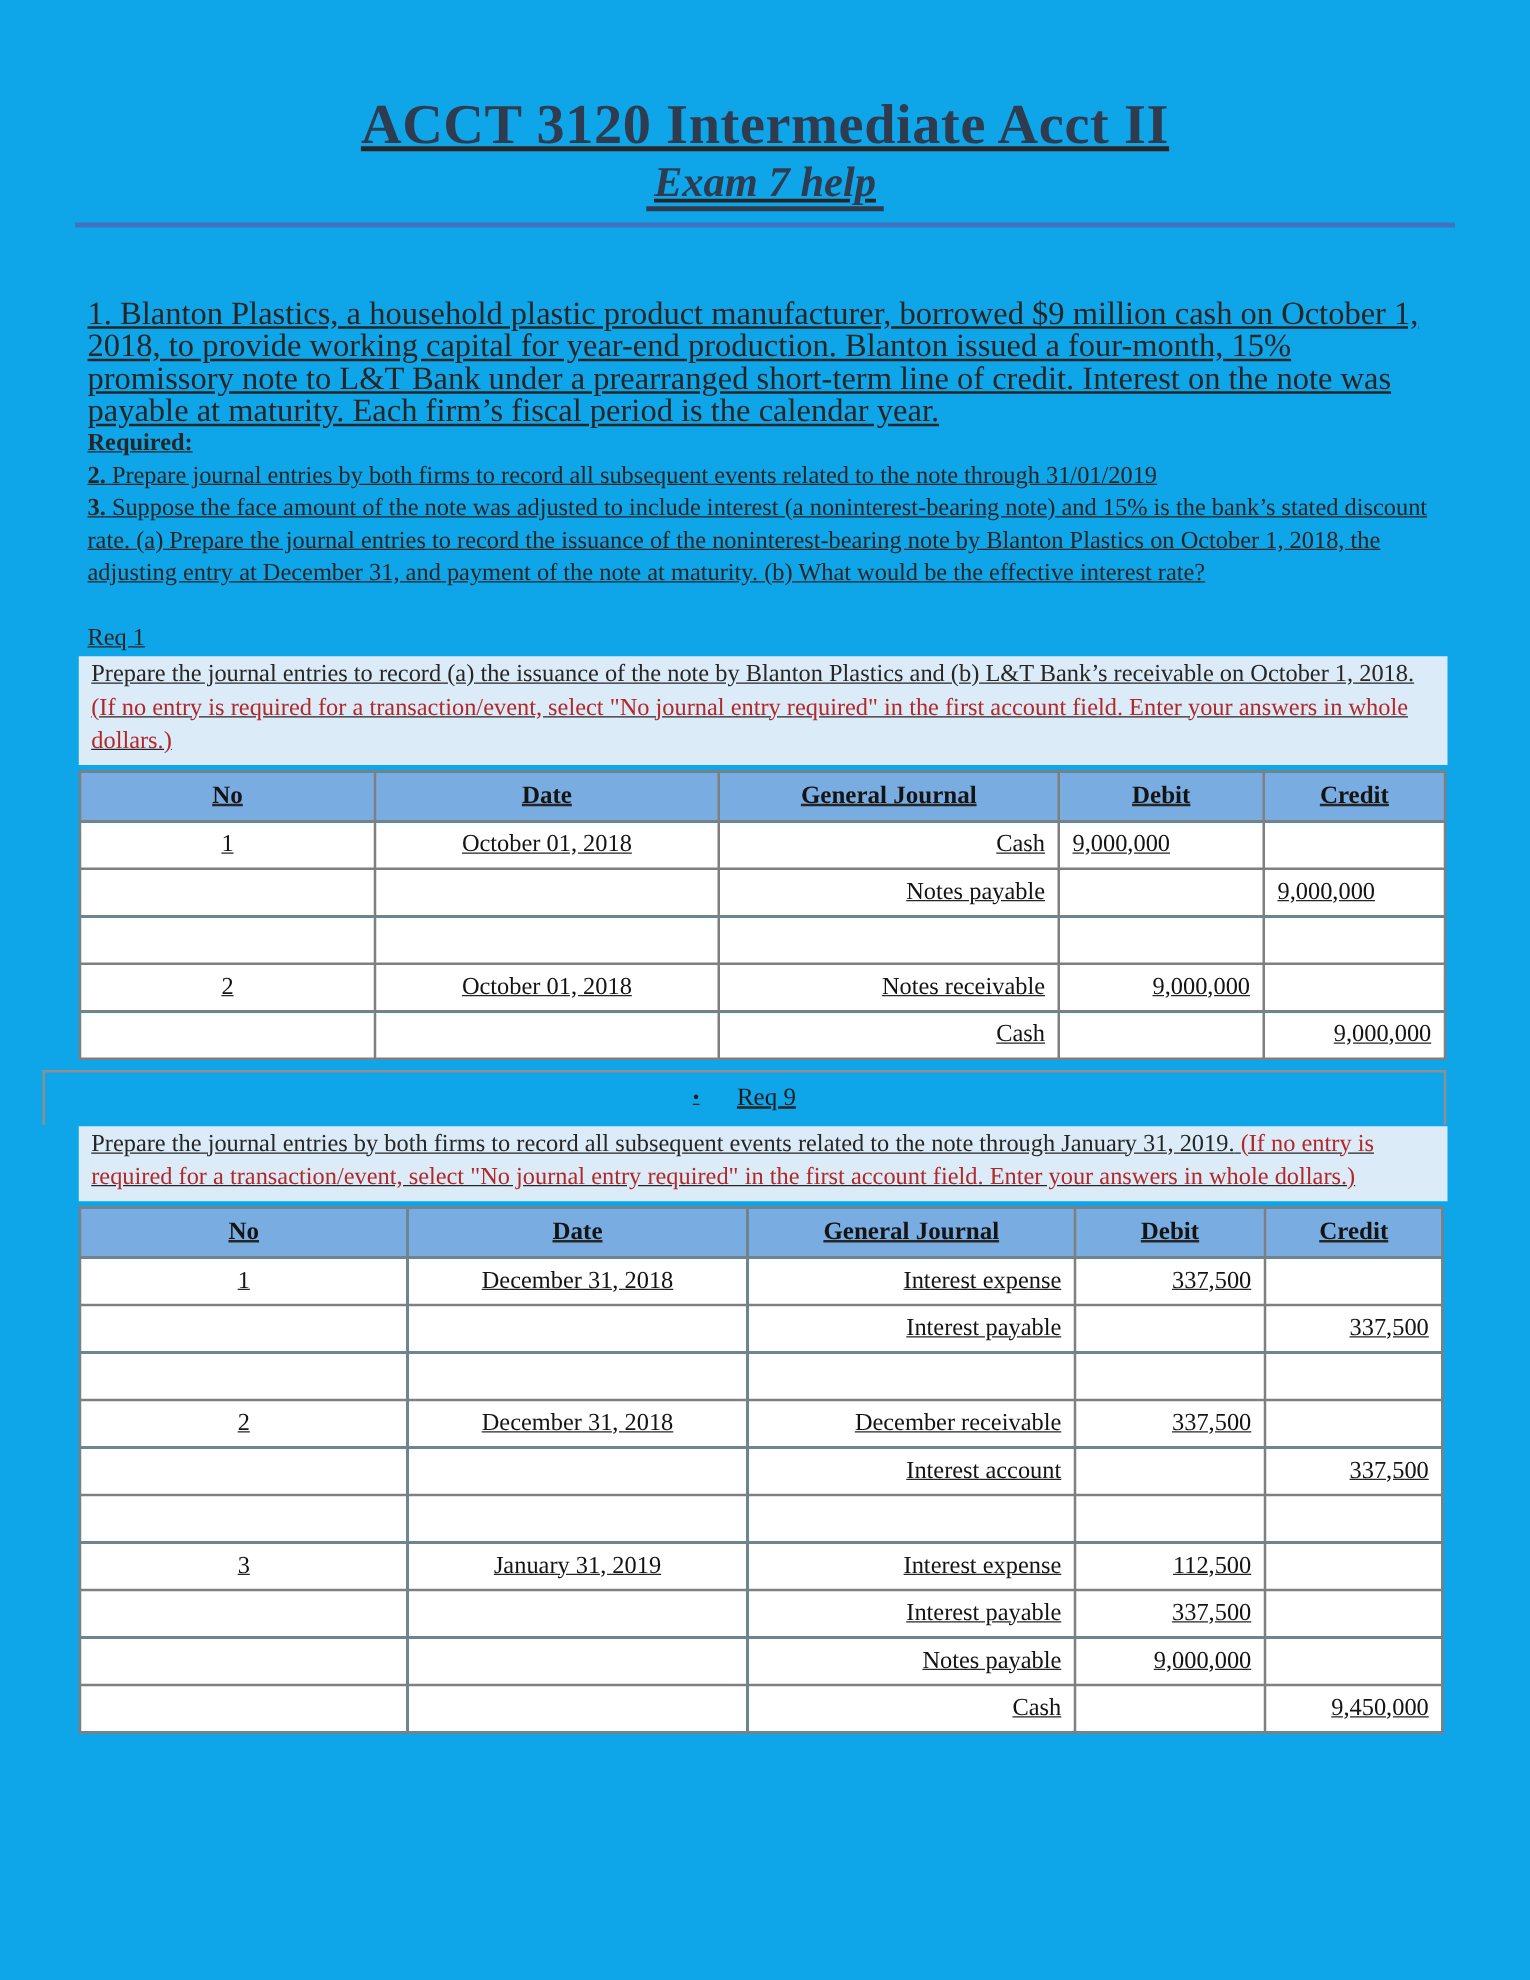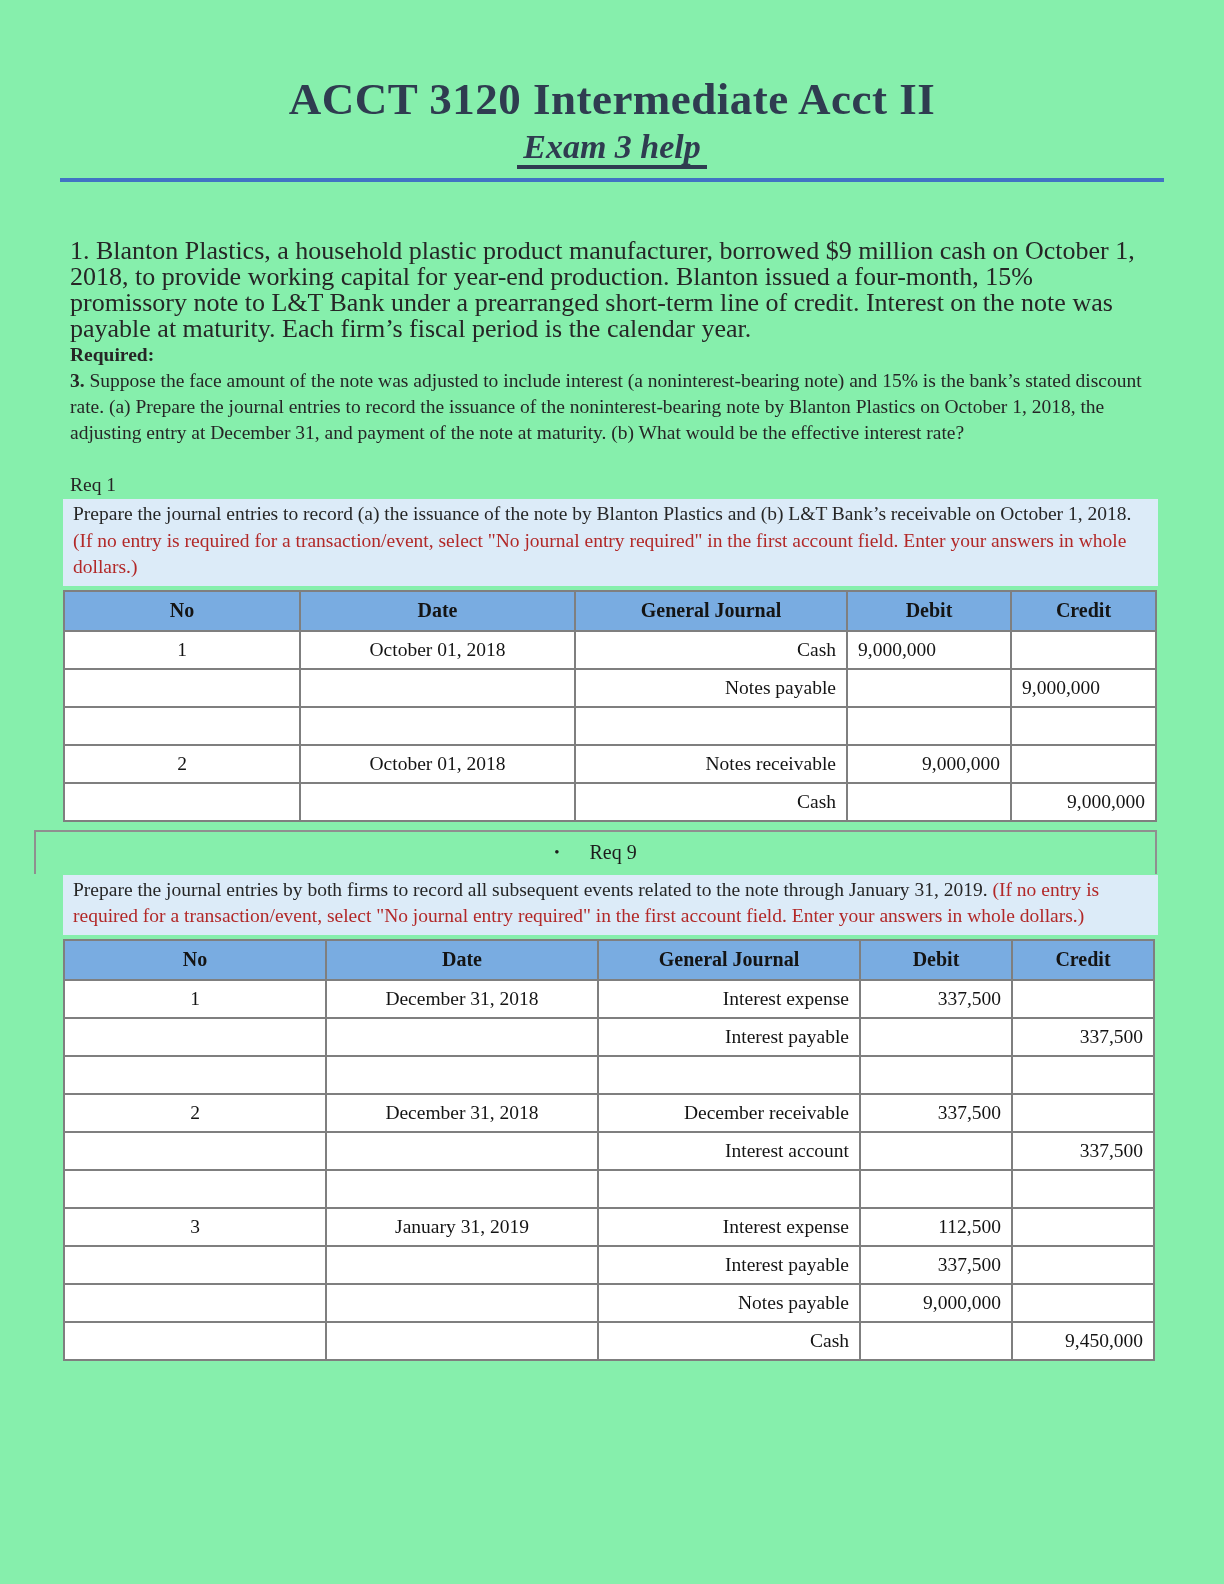--- a/index.html
+++ b/index.html
@@ -1,19 +1,20 @@
 <!DOCTYPE html>
 <html><head>
 <meta charset="utf-8">
 <style>
   html, body { margin:0; padding:0; background:#ffffff; }
   .page {
     width:1224px; height:1584px; position:relative; overflow:hidden;
-    background:#86efac; color:#262626;
+    background:#0ea5e9; color:#262626;
     font-family:"Liberation Serif", serif;
+    text-decoration:underline;
   }
   
   .title-wrap { padding-top:72px; text-align:center; }
   .doc-title {
     margin:0; font-size:45px; line-height:1.2; font-weight:bold;
     color:#2f3c50; letter-spacing:0.5px;
   }
   .doc-subtitle {
     margin-top:2px; font-size:34px; font-weight:bold; font-style:italic;
     color:#2f3c50;
@@ -63,28 +64,29 @@
   .req2-box .bullet { font-size:15px; line-height:1; }
 </style>
 </head>
 <body>
 
 <div class="page">
 
   <div class="title-wrap">
     <h1 class="doc-title">ACCT 3120 Intermediate Acct II</h1>
     <div class="doc-subtitle">
-      <span class="ul">Exam 3 help</span>
+      <span class="ul">Exam 7 help</span>
     </div>
   </div>
   <div class="title-rule"></div>
 
   <p class="intro">1. Blanton Plastics, a household plastic product manufacturer, borrowed $9 million cash on October 1, 2018, to provide working capital for year-end production. Blanton issued a four-month, 15% promissory note to L&amp;T Bank under a prearranged short-term line of credit. Interest on the note was payable at maturity. Each firm’s fiscal period is the calendar year.</p>
   <p class="required-label">Required:</p>
 
+  <p class="req-item"><b>2.</b> <span>Prepare journal entries by both firms to record all subsequent events related to the note through 31/01/2019</span></p>
   <p class="req-item"><b>3.</b> <span>Suppose the face amount of the note was adjusted to include interest (a noninterest-bearing note) and 15% is the bank’s stated discount rate. (a) Prepare the journal entries to record the issuance of the noninterest-bearing note by Blanton Plastics on October 1, 2018, the adjusting entry at December 31, and payment of the note at maturity. (b) What would be the effective interest rate?</span></p>
 
   <p class="section-label">Req 1</p>
 
   <div class="highlight">
     <span>Prepare the journal entries to record (a) the issuance of the note by Blanton Plastics and (b) L&amp;T Bank’s receivable on October 1, 2018.</span>
     <span class="note">(If no entry is required for a transaction/event, select "No journal entry required" in the first account field. Enter your answers in whole dollars.)</span>
   </div>
 
   <table class="journal" style="width:1092px;">

